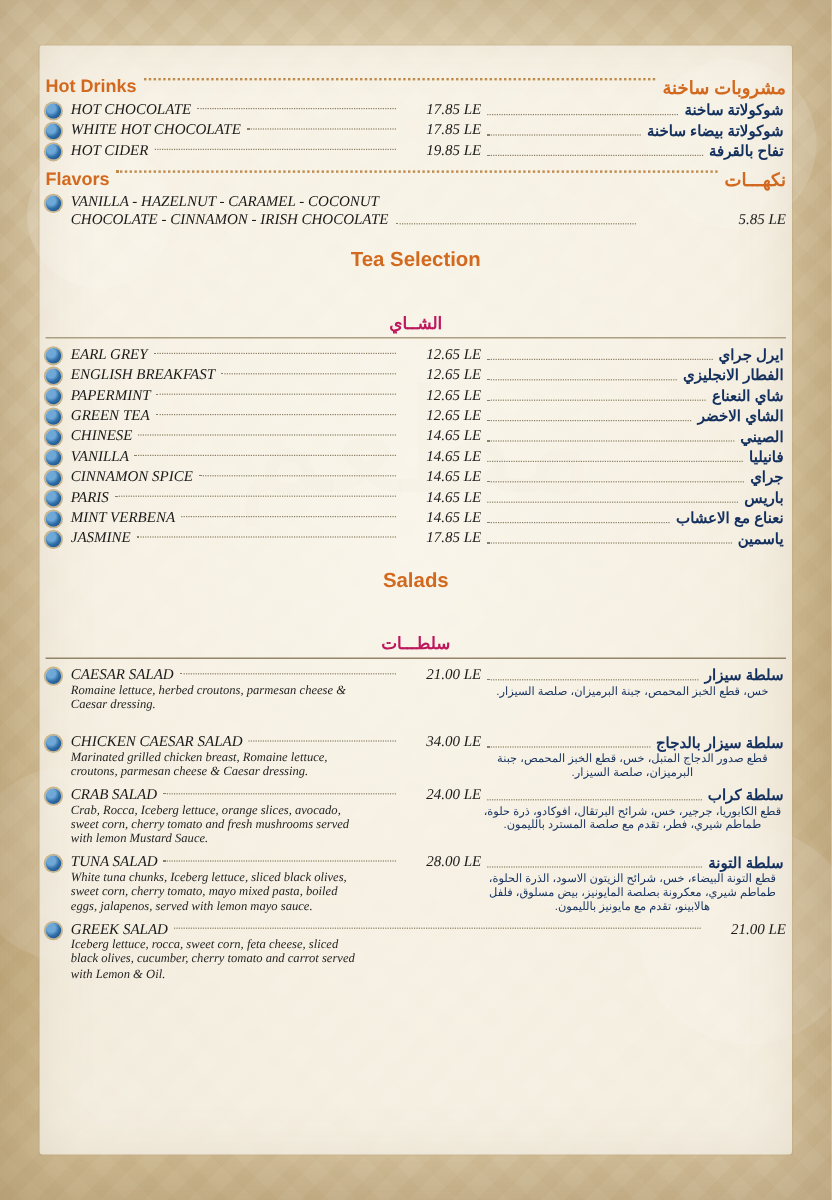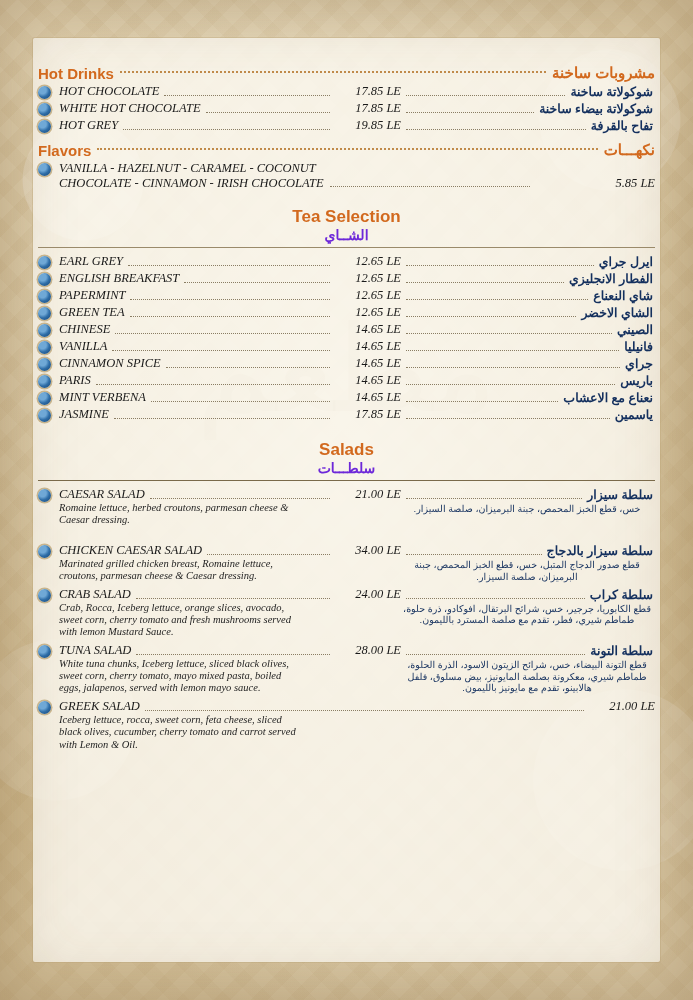--- a/index.html
+++ b/index.html
@@ -38,21 +38,21 @@
     background:rgba(253,250,242,.80);
     border-radius:2px;
     box-shadow:0 0 0 1px rgba(190,165,120,.35);
   }
   .content{
     position:absolute;
     left:38px;top:64px;right:38px;bottom:30px;
   }
   
   .sec-head{
-    display:flex;align-items:center;justify-content:space-between;
+    display:flex;align-items:flex-start;justify-content:space-between;
     margin:0 0 2px 0;
   }
   .sec-head .en{
     color:#d2691e;font-weight:bold;font-size:15px;
     font-family:"Liberation Sans", sans-serif;
     white-space:nowrap;
   }
   .sec-head .dots{
     flex:1;border-bottom:2px dotted #c08a4a;margin:0 6px 4px 6px;height:1px;
   }
@@ -61,38 +61,38 @@
     font-family:"Liberation Sans", sans-serif;white-space:nowrap;
   }
   .centered-title{
     text-align:center;margin:6px 0 2px 0;
   }
   .centered-title .en{
     color:#d2691e;font-weight:bold;font-size:17px;
     font-family:"Liberation Sans", sans-serif;
   }
   .centered-title .ar{
-    color:#6d28d9;font-weight:bold;font-size:14px;direction:rtl;
-    font-family:"Liberation Sans", sans-serif;letter-spacing:2px;
+    color:#be185d;font-weight:bold;font-size:14px;direction:rtl;
+    font-family:"Liberation Sans", sans-serif;letter-spacing:2px;margin-top:34px;
   }
   .rule{border-top:1px solid #9a8a6a;margin:4px 0 6px 0;}
   .rule.thick{border-top:1px solid #7a6a4a;}
 
   .item{
     display:flex;align-items:flex-start;
     margin:0 0 1px 0;
   }
   .bullet{
     width:13px;height:13px;margin-top:2px;flex:0 0 13px;
     border-radius:50%;
     background:radial-gradient(circle at 35% 32%, #6fa8d6 0 30%, #2f6ea8 55%, #14406e 100%);
     box-shadow:0 0 0 1.5px #c8b48c;
   }
   .itxt{flex:1;min-width:0;padding-left:8px;}
-  .line1{display:flex;align-items:flex-end;}
+  .line1{display:flex;align-items:center;}
   .name{
     font-style:italic;font-size:12.5px;color:#1a1a1a;white-space:nowrap;
     font-family:"Liberation Serif", serif;
   }
   .leader{flex:1;border-bottom:1px dotted #8a7d63;margin:0 5px 3px 5px;height:1px;min-width:10px;}
   .price{
     font-style:italic;font-size:12.5px;color:#1a1a1a;white-space:nowrap;
     width:66px;text-align:right;flex:0 0 66px;
     font-family:"Liberation Serif", serif;
   }
@@ -170,21 +170,21 @@
         <span class="ar-name">شوكولاتة بيضاء ساخنة</span>
         <span class="ar-lead"></span>
       </div>
     </div>
   </div>
 
   <div class="item">
     <div class="bullet"></div>
     <div class="itxt">
       <div class="line1">
-        <span class="name">HOT GREY</span>
+        <span class="name">HOT CIDER</span>
         <span class="leader"></span>
         <span class="price">19.85  LE</span>
       </div>
     </div>
     <div class="ar-col">
       <div class="ar-line1">
         <span class="ar-name">تفاح بالقرفة</span>
         <span class="ar-lead"></span>
       </div>
     </div>

